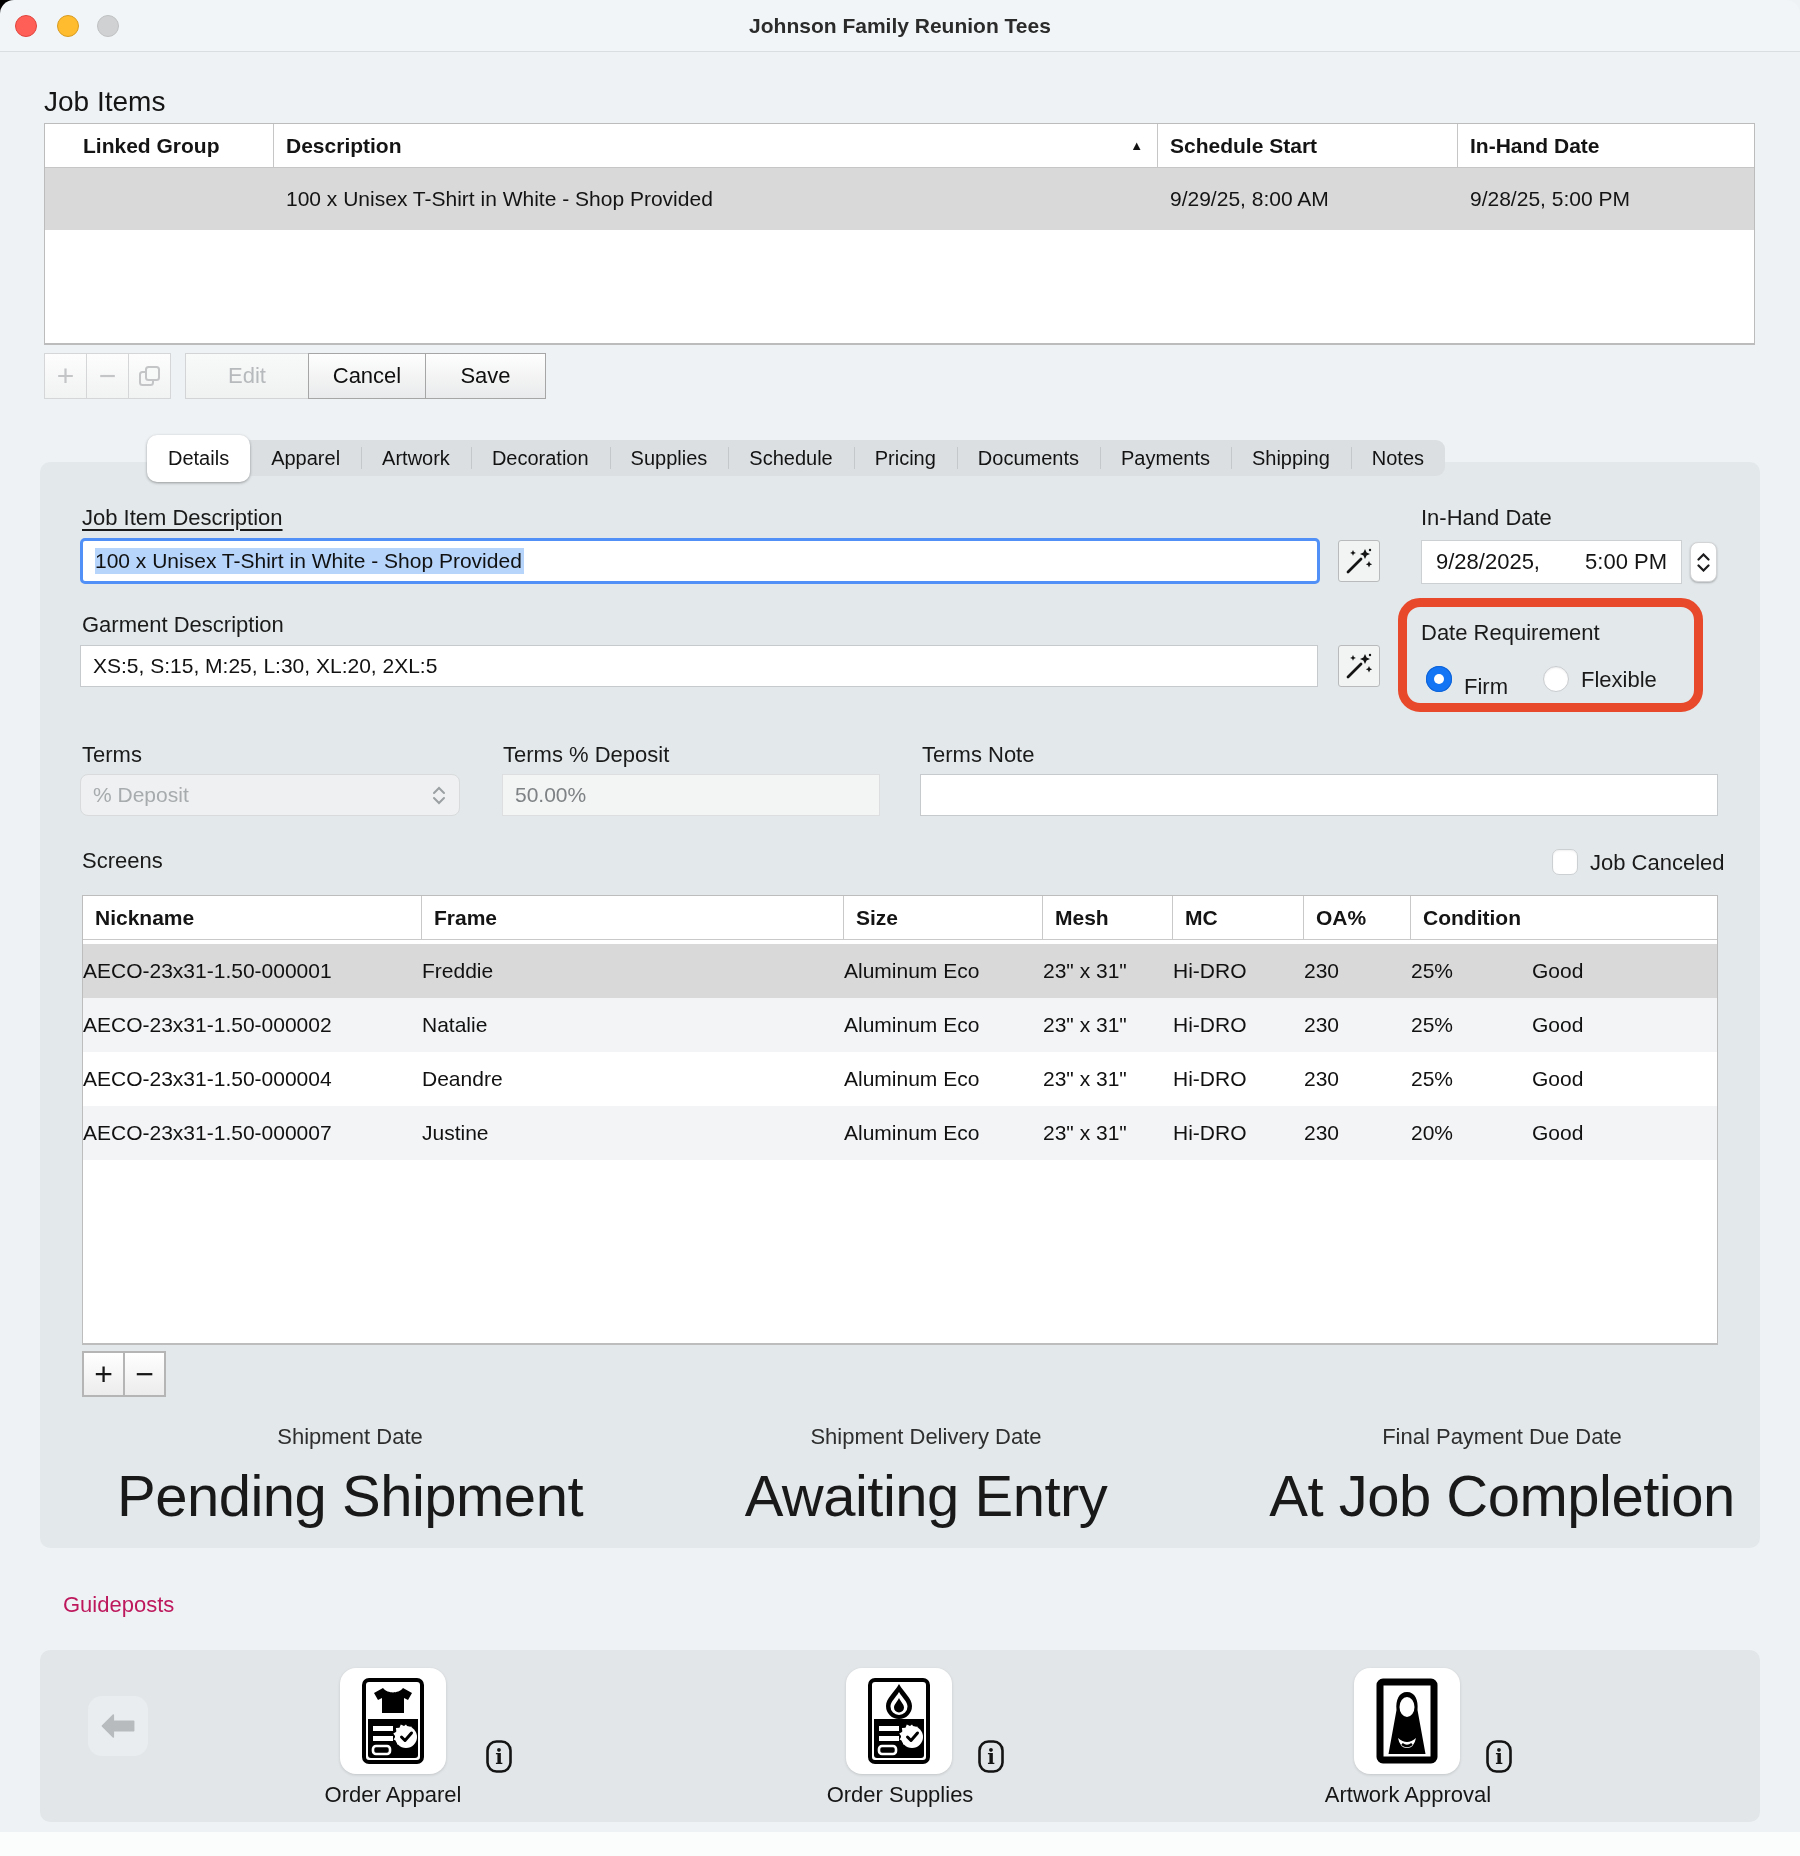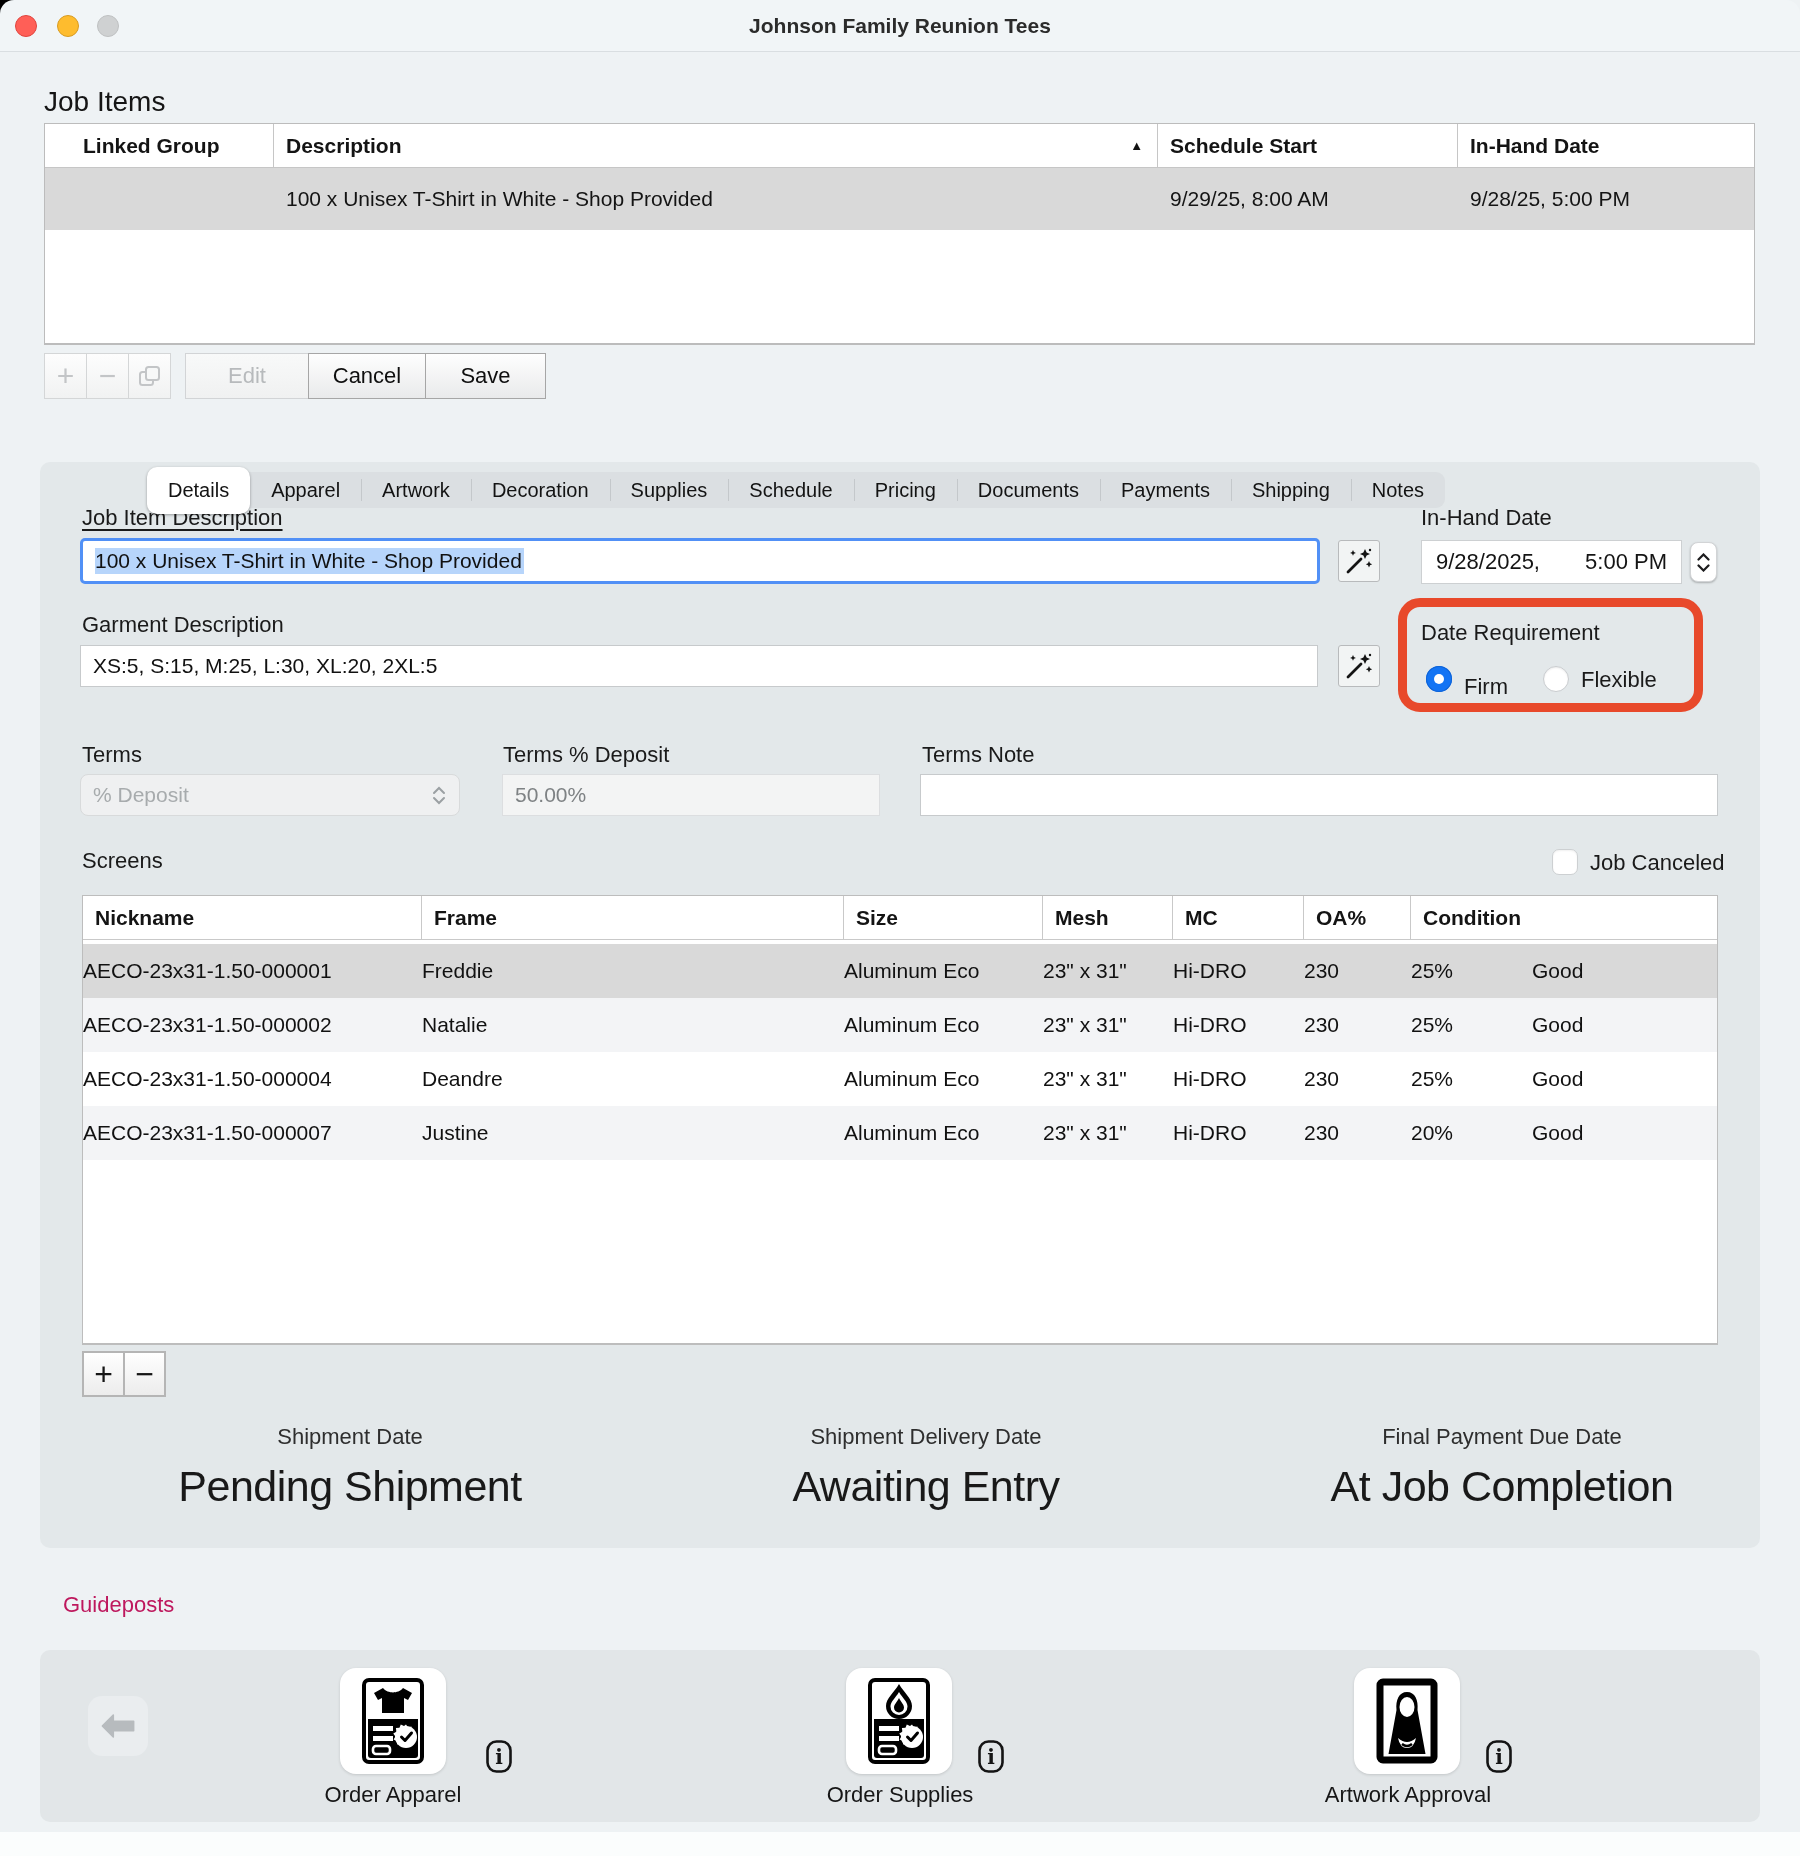--- a/index.html
+++ b/index.html
@@ -36,21 +36,21 @@
   
   .sqbtn { position:absolute; top:353px; width:43px; height:46px; background:linear-gradient(#fdfdfd,#f1f2f2);
            border:1px solid #d4d6d7; display:flex; align-items:center; justify-content:center;
            font-size:30px; color:#c3c5c7; }
   .btn { position:absolute; top:353px; height:46px; font-size:22px; display:flex; align-items:center;
          justify-content:center; background:linear-gradient(#fefefe,#e9eaeb); border:1px solid #a6a6a6; color:#0f0f0f; }
   .btn.disabled { color:#b7babc; border-color:#d2d4d6; background:linear-gradient(#f8f9f9,#f0f1f1); }
 
   
   .tabbar { position:absolute; left:147px; top:440px; height:36px; display:inline-flex; align-items:stretch;
-            background:#dbdfe2; border-radius:9px; z-index:3;margin-top:32px; }
+            background:#dbdfe2; border-radius:9px; z-index:3; }
   .tab { padding:0 21px; display:flex; align-items:center; font-size:20px; color:#131313; position:relative; cursor:default; }
   .tab + .tab::before { content:""; position:absolute; left:0; top:7px; bottom:7px; width:1px; background:#c4c8cb; }
   .tab.active { background:#fff; border-radius:10px; margin-top:-5px; margin-bottom:-6px;
                 box-shadow:0 1px 3px rgba(0,0,0,.35); z-index:2; }
   .tab.active + .tab::before { display:none; }
 
   
   .panel { left:40px; top:462px; width:1720px; height:1086px; background:#e3e8ea; border-radius:10px; }
   .lbl { position:absolute; font-size:22px; color:#1a1a1a; }
   .underlined { text-decoration:underline; text-underline-offset:4px; }
@@ -100,21 +100,21 @@
   .sc-row.selected { background:#d9d9d9; }
   .sc-row.alt { background:#f3f4f6; }
 
   .tbl-btn { position:absolute; top:1351px; width:43px; height:46px; background:linear-gradient(#fff,#ececec);
              border:2px solid #b5b5b5; display:flex; align-items:center; justify-content:center;
              font-size:32px; color:#161616; }
 
   
   .fd { position:absolute; top:1424px; width:560px; text-align:center; }
   .fd-label { font-size:22px; color:#2e2e2e; }
-  .fd-value { margin-top:12px; font-size:43px; font-weight:500; color:#191919; letter-spacing:-0.5px; }
+  .fd-value { margin-top:12px; font-size:58px; font-weight:500; color:#191919; letter-spacing:-0.5px; }
 
   
   .gp-label { left:63px; top:1592px; font-size:22px; color:#be185d; position:absolute; }
   .gp-panel { left:40px; top:1650px; width:1720px; height:172px; background:#e2e6e8; border-radius:10px; }
   .gp-back { position:absolute; left:88px; top:1696px; width:60px; height:60px; border-radius:14px;
              background:#eaedef; display:flex; align-items:center; justify-content:center; }
   .gp-card { position:absolute; top:1668px; width:106px; height:106px; background:#fff; border-radius:16px;
              box-shadow:0 1px 3px rgba(0,0,0,.14); display:flex; align-items:center; justify-content:center; }
   .gp-info { position:absolute; top:1740px; width:26px; height:33px; }
   .gp-item-label { position:absolute; top:1782px; width:300px; text-align:center; font-size:22px; color:#161616; }

